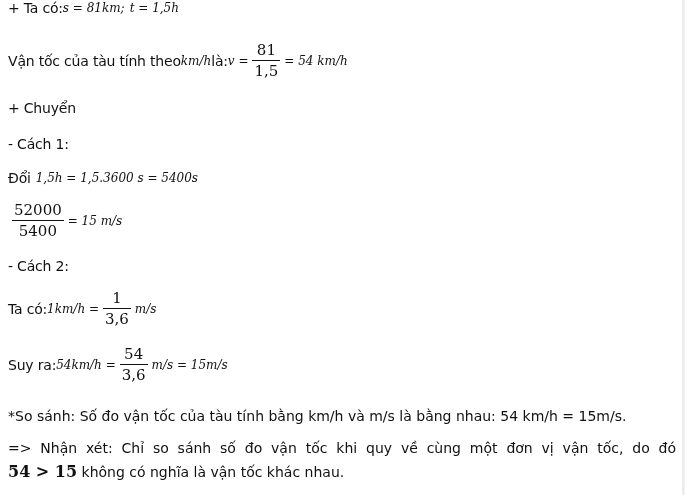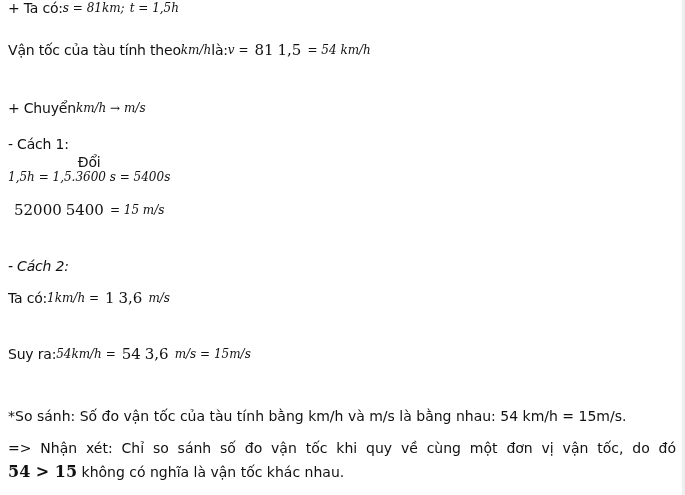--- a/index.html
+++ b/index.html
@@ -10,21 +10,21 @@
     color: #111;
     position: relative;
   }
   .edge { position: absolute; right: 0; top: 0; width: 3px; height: 495px; background: #eeeeee; }
   .doc { position: absolute; left: 8px; top: 0; width: 670px; font-size: 14px; }
   .line { position: absolute; left: 0; white-space: nowrap; display: flex; align-items: center; }
   .t { font-family: "DejaVu Sans", sans-serif; font-size: 14px; letter-spacing: -0.2px; }
   .m { font-family: "DejaVu Serif", serif; font-style: italic; font-size: 12px; }
   .mb { font-family: "DejaVu Serif", serif; font-weight: bold; font-size: 16px; }
   .sp { display: inline-block; width: 5px; }
-  .frac { display: inline-flex; flex-direction: row; align-items: center; margin: 0 4px; vertical-align: middle; }
+  .frac { display: inline-flex; flex-direction: column; align-items: center; margin: 0 4px; vertical-align: middle; }
   .frac .num, .frac .den { font-family: "DejaVu Serif", serif; font-size: 15px; line-height: 20px; padding: 0 2px; }
   .frac .bar { width: 100%; height: 1px; background: #111; }
   .justify { position: absolute; left: 0; width: 668px; text-align: justify; font-size: 14px; line-height: 24px; }
 </style>
 </head>
 <body>
 
 <div class="edge"></div>
 
 <div class="doc">
@@ -44,43 +44,42 @@
     <span class="frac">
       <span class="num">81</span>
       <span class="bar"></span>
       <span class="den">1,5</span>
     </span>
     <span class="m">= 54 km/h</span>
   </div>
 
   <div class="line" style="top:100px;">
     <span class="t">+ Chuyển </span>
-    <span class="m">km/h → m/s</span>
   </div>
 
   <div class="line" style="top:136px;">
     <span class="t">- Cách 1:</span>
   </div>
 
-  <div class="line" style="top:154px;flex-direction:column;">
+  <div class="line" style="top:170px;">
     <span class="t">Đổi </span>
     <span class="sp"></span>
     <span class="m">1,5h = 1,5.3600 s = 5400s</span>
   </div>
 
   <div class="line" style="top:200px;">
     <span class="frac">
       <span class="num">52000</span>
       <span class="bar"></span>
       <span class="den">5400</span>
     </span>
     <span class="m">= 15 m/s</span>
   </div>
 
-  <div class="line" style="top:258px;font-style:italic;">
+  <div class="line" style="top:258px;">
     <span class="t">- Cách 2:</span>
   </div>
 
   <div class="line" style="top:288px;">
     <span class="t">Ta có: </span>
     <span class="m">1km/h =</span>
     <span class="frac">
       <span class="num">1</span>
       <span class="bar"></span>
       <span class="den">3,6</span>

